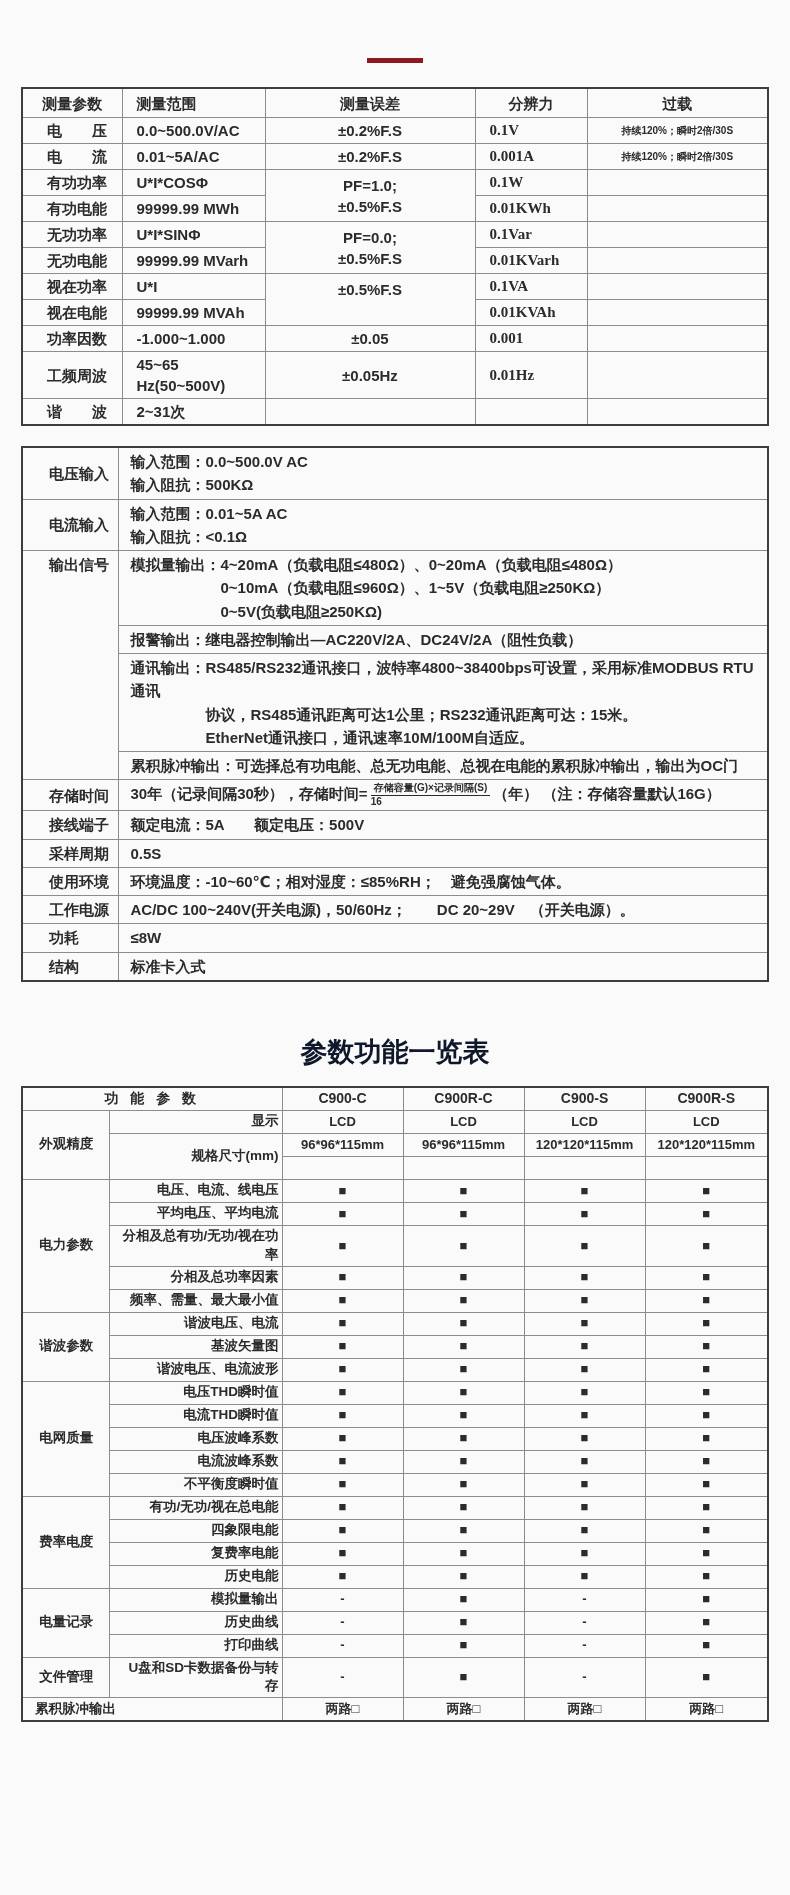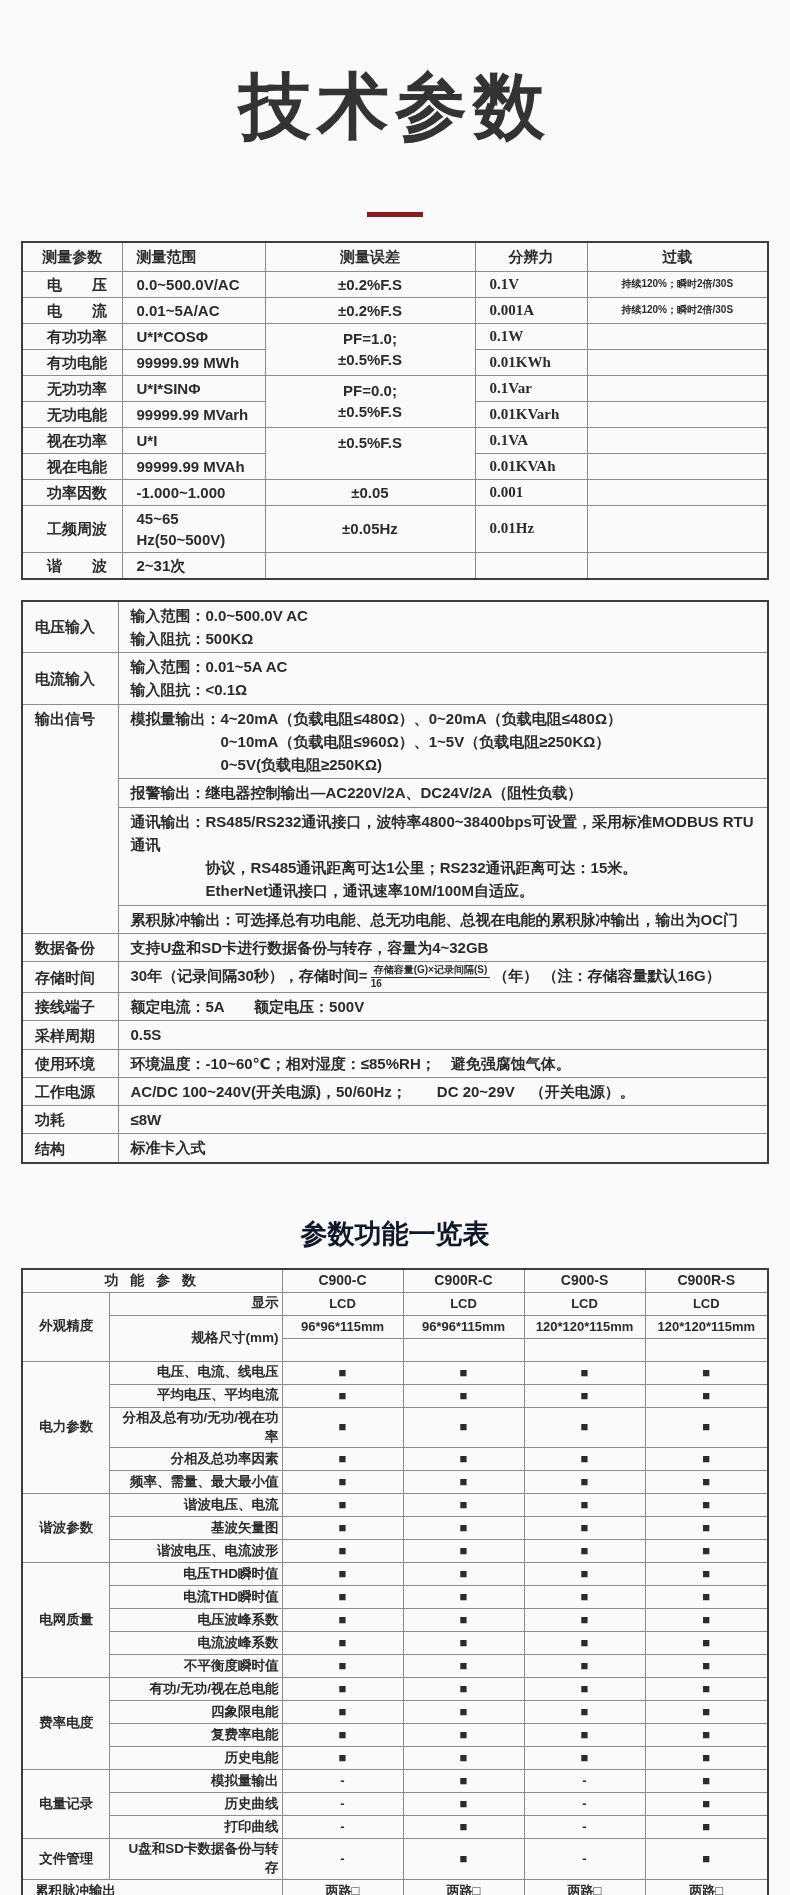--- a/index.html
+++ b/index.html
@@ -19,21 +19,21 @@
   .spec-table .c0{text-align:left;padding-left:24px;}
   .spec-table .c1{text-align:left;padding-left:14px;}
   .spec-table .c2{text-align:center;}
   .spec-table .c3{text-align:left;padding-left:14px;font-family:Liberation Serif, serif;}
   .spec-table .c4{text-align:center;font-size:10px;}
   .spec-table th.h0,.spec-table th.h2,.spec-table th.h3,.spec-table th.h4{text-align:center;}
   .spec-table th.h1{text-align:left;padding-left:14px;}
 
   
   .io-table{margin-top:20px;}
-  .io-table .iolabel{text-align:left;padding-left:12px;vertical-align:middle;}
+  .io-table .iolabel{text-align:left;padding-left:26px;vertical-align:middle;}
   .io-table .iolabel.top{vertical-align:top;padding-top:3px;}
   .io-table .iocontent{padding:0;}
   .iosub{padding:2px 10px 2px 12px;line-height:1.55;}
   .iosub + .iosub{border-top:1px solid #8c8c8c;}
   .frac{display:inline-block;vertical-align:middle;text-align:left;font-size:10px;line-height:1.25;margin:0 3px;}
   .frac .num{display:block;border-bottom:1.5px solid #2b2b2b;padding:0 3px;}
   .frac .den{display:block;}
 
   
   .section-title{font-size:27px;font-weight:800;text-align:center;margin:52px 0 0 0;color:#0f172a;}
@@ -44,21 +44,20 @@
   .fn-table .icol{text-align:right;padding-left:10px;}
   .fn-table .vcol{text-align:center;font-size:13px;letter-spacing:0;}
   .fn-table .wcol{text-align:left;padding-left:12px;}
   .fn-table th.fn-param{text-align:center;letter-spacing:4px;}
 </style>
 </head>
 <body>
 
 <div class="page">
 
-  <h1 class="main-title">技术参数</h1>
   <div class="divider" style="background: rgb(139, 26, 33);"></div>
 
   <table class="spec-table">
     <colgroup>
       <col style="width:100px">
         <col style="width:143px">
         <col style="width:210px">
         <col style="width:112px">
         <col style="width:181px">
     </colgroup>
@@ -193,28 +192,20 @@
             <div class="iosub">
               <div>报警输出：继电器控制输出—AC220V/2A、DC24V/2A（阻性负载）</div>
             </div>
             <div class="iosub">
               <div>通讯输出：RS485/RS232通讯接口，波特率4800~38400bps可设置，采用标准MODBUS RTU通讯</div>
               <div>　　　　　协议，RS485通讯距离可达1公里；RS232通讯距离可达：15米。</div>
               <div>　　　　　EtherNet通讯接口，通讯速率10M/100M自适应。</div>
             </div>
             <div class="iosub">
               <div>累积脉冲输出：可选择总有功电能、总无功电能、总视在电能的累积脉冲输出，输出为OC门</div>
-            </div>
-          </td>
-        </tr>
-        <tr>
-          <td class="iolabel">数据备份</td>
-          <td class="iocontent">
-            <div class="iosub">
-              <div>支持U盘和SD卡进行数据备份与转存，容量为4~32GB</div>
             </div>
           </td>
         </tr>
         <tr>
           <td class="iolabel">存储时间</td>
           <td class="iocontent">
             <div class="iosub"><span>30年（记录间隔30秒），存储时间=</span><span class="frac"><span class="num">存储容量(G)×记录间隔(S)</span><span class="den">16</span></span><span>（年） （注：存储容量默认16G）</span></div>
           </td>
         </tr>
         <tr>

